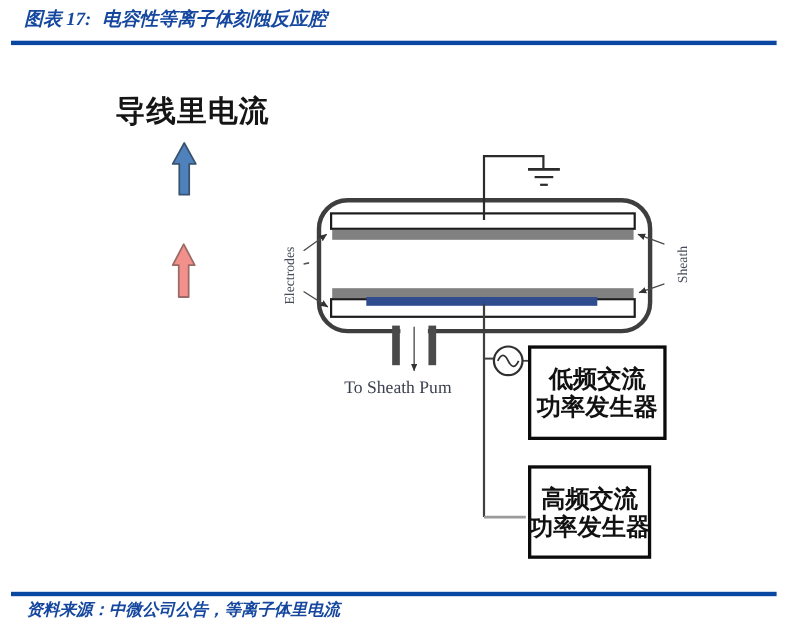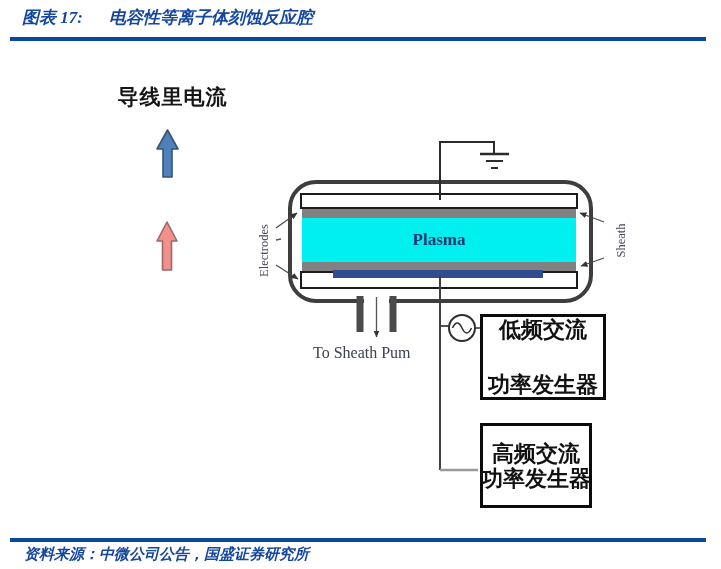--- a/index.html
+++ b/index.html
@@ -8,34 +8,34 @@
     font-family:"Liberation Sans","DejaVu Sans",sans-serif;overflow:hidden;
   }
   .abs{position:absolute;}
   
   .figure-header{
     position:absolute;left:22px;top:6px;
     font-family:"Liberation Serif","DejaVu Serif",serif;
     font-style:italic;font-weight:bold;font-size:17px;color:#15479f;
     white-space:nowrap;
   }
-  .figure-header .ttl{margin-left:26px;}
+  .figure-header .ttl{margin-left:10px;}
   .rule{position:absolute;left:10px;width:696px;height:4px;background:#0a47a1;}
   .rule-top{top:37px;}
   .rule-bottom{top:538px;}
   .figure-source{
     position:absolute;left:24px;top:545px;
     font-family:"Liberation Serif","DejaVu Serif",serif;
     font-style:italic;font-weight:bold;font-size:15px;color:#15479f;
     white-space:nowrap;
   }
   
   .cn-label{
     position:absolute;font-weight:bold;color:#151515;
-    font-size:21px;letter-spacing:1px;text-align:center;white-space:nowrap;
+    font-size:27px;letter-spacing:1px;text-align:right;white-space:nowrap;
   }
   .lbl-wire{left:100px;top:83px;width:145px;}
   .lbl-plasma-current{left:78px;top:338px;width:190px;}
   
   .chamber{
     left:288px;top:180px;width:305px;height:123px;box-sizing:border-box;
     border:4px solid #3e3e3e;border-radius:28px;background:#fff;
   }
   .electrode{box-sizing:border-box;background:#fff;border:2px solid #1c1c1c;}
   .electrode-top{left:300px;top:193px;width:278px;height:16px;}
@@ -65,21 +65,21 @@
     font-family:"Liberation Serif","DejaVu Serif",serif;
     font-size:16px;color:#3c4150;white-space:nowrap;
   }
   
   .gen-box{
     box-sizing:border-box;border:3px solid #0b0b0b;background:#fff;
     display:flex;flex-direction:column;align-items:center;justify-content:center;
     font-weight:bold;font-size:22px;line-height:25px;color:#111;
     text-align:center;white-space:nowrap;z-index:2;
   }
-  .gen-low{left:480px;top:314px;width:126px;height:86px;justify-content:space-between;}
+  .gen-low{left:480px;top:314px;width:126px;height:86px;}
   .gen-high{left:480px;top:423px;width:112px;height:85px;}
   
   .overlay{position:absolute;left:0;top:0;z-index:5;pointer-events:none;}
   .arrows-svg{position:absolute;left:140px;top:120px;z-index:1;}
 </style>
 </head>
 <body>
 
 <div class="page">
 
@@ -91,23 +91,20 @@
   <div class="cn-label lbl-wire">导线里电流</div>
 
   <svg class="arrows-svg" width="60" height="165" viewBox="0 0 60 165">
     <polygon points="27.5,10 38,29 32,29 32,57 23,57 23,29 17,29" fill="#4f81bd" stroke="#39536f" stroke-width="1.6" stroke-linejoin="round"></polygon>
     <polygon points="27,102 37,121 31.5,121 31.5,150 22.5,150 22.5,121 17,121" fill="#f2918c" stroke="#9b6a66" stroke-width="1.6" stroke-linejoin="round"></polygon>
   </svg>
 
   <div class="abs chamber"></div>
   <div class="abs electrode electrode-top"></div>
   <div class="abs sheath-strip sheath-top"></div>
-  <div class="abs plasma-region">
-    <span class="plasma-text">Plasma</span>
-  </div>
   <div class="abs sheath-strip sheath-bottom"></div>
   <div class="abs electrode electrode-bottom"></div>
   <div class="abs wafer"></div>
 
   <div class="rot-label electrodes-label">Electrodes</div>
   <div class="rot-label sheath-label">Sheath</div>
   <div class="vacuum-label">To Sheath Pum</div>
 
   <div class="abs gen-box gen-low">
     <span>低频交流</span>
@@ -149,15 +146,15 @@
 
     <line x1="276" y1="228" x2="297" y2="213" stroke="#4a4a4a" stroke-width="1.2" marker-end="url(#arrw)"></line>
     <line x1="276" y1="265" x2="298" y2="279" stroke="#4a4a4a" stroke-width="1.2" marker-end="url(#arrw)"></line>
     <line x1="276" y1="240" x2="281" y2="239" stroke="#555" stroke-width="1.5"></line>
 
     <line x1="604" y1="222" x2="580" y2="213" stroke="#4a4a4a" stroke-width="1.2" marker-end="url(#arrw)"></line>
     <line x1="604" y1="258" x2="581" y2="266" stroke="#4a4a4a" stroke-width="1.2" marker-end="url(#arrw)"></line>
   </svg>
 
   <div class="rule rule-bottom"></div>
-  <div class="figure-source">资料来源：中微公司公告，国盛证券研究所</div>
+  <div class="figure-source">资料来源：中微公司公告，等离子体里电流</div>
 
 </div>
 
 </body></html>

